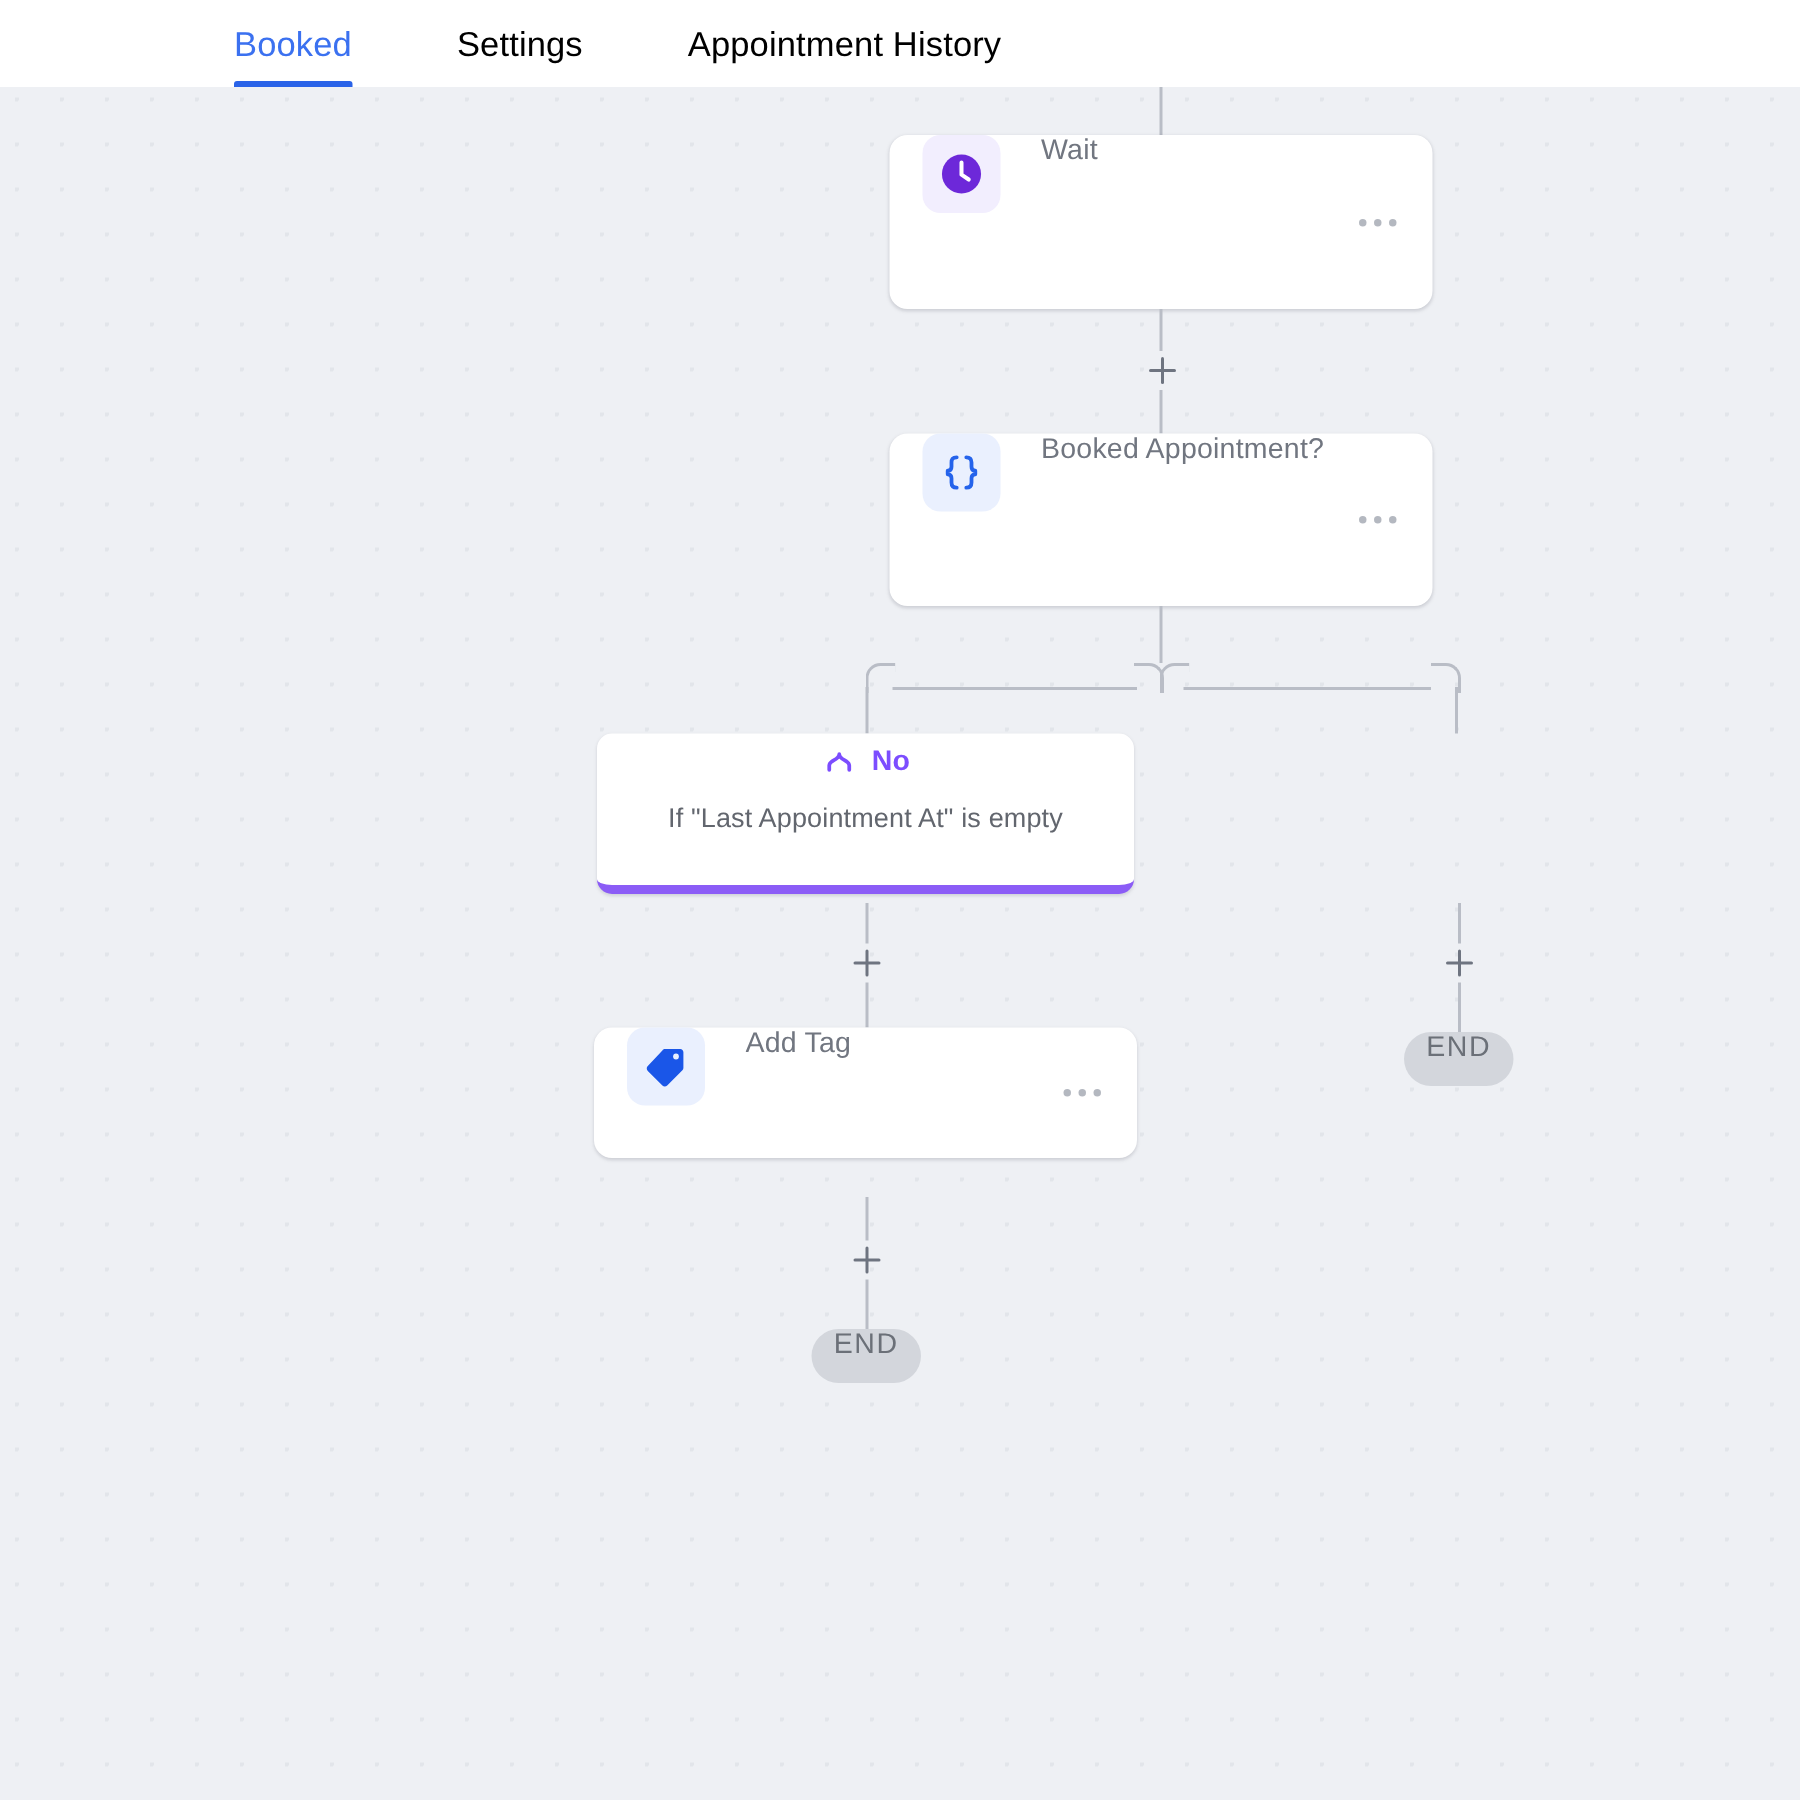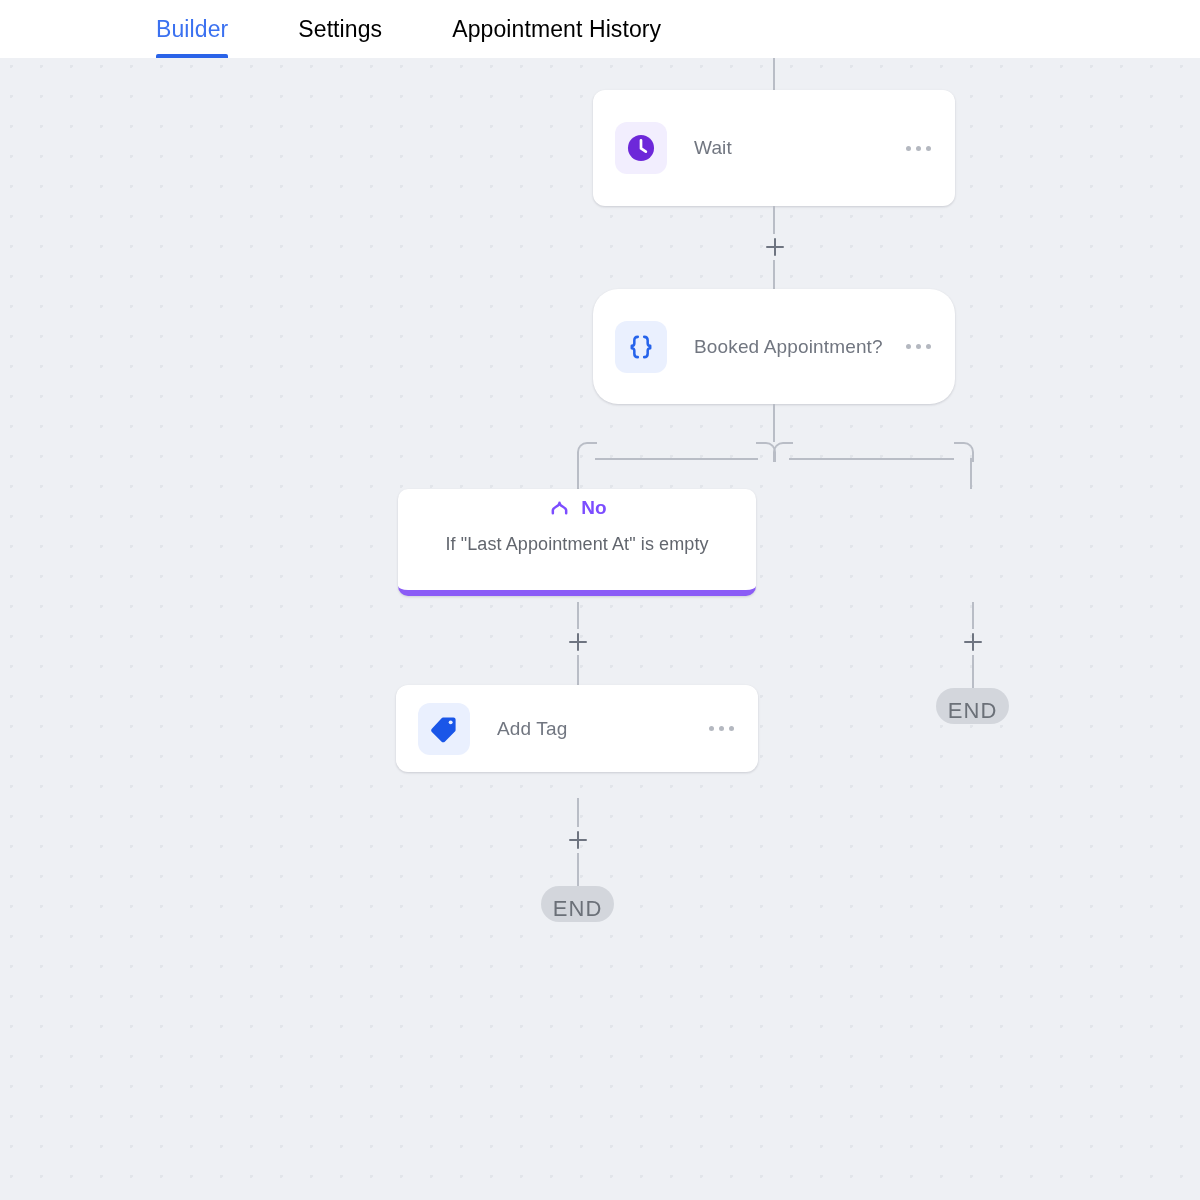--- a/index.html
+++ b/index.html
@@ -109,21 +109,20 @@
   .plus::before { width: 18px; height: 2.4px; }
   .plus::after  { width: 2.4px; height: 18px; }
 
   
   .node {
     position: absolute;
     background: #ffffff;
     border-radius: 12px;
     box-shadow: 0 1px 3px rgba(16,24,40,0.10), 0 1px 2px rgba(16,24,40,0.06);
     display: flex;
-    align-items: center;
     cursor: pointer;
     box-sizing: border-box;
   }
   .node-icon {
     width: 52px;
     height: 52px;
     border-radius: 12px;
     display: flex;
     align-items: center;
     justify-content: center;
@@ -188,35 +187,35 @@
     letter-spacing: 0.1px;
     white-space: nowrap;
   }
 
   
   .end-pill {
     position: absolute;
     background: #d3d6dc;
     border-radius: 18px;
     display: flex;
-    align-items: flex-end;
+    align-items: flex-start;
     justify-content: center;
-    font-size: 22px;
+    font-size: 19px;
     color: #6b7078;
     letter-spacing: 1.1px;
     cursor: pointer;
   }
 </style>
 </head>
 <body>
 
 <div class="header">
   <div class="tabs">
     <div class="tab active">
-      <span>Builder</span>
+      <span>Booked</span>
     </div>
     <div class="tab-spacer"></div>
     <div class="tab">
       <span>Settings</span>
     </div>
     <div class="tab-spacer"></div>
     <div class="tab">
       <span>Appointment History</span>
     </div>
     <div class="tab-spacer"></div>
@@ -239,21 +238,21 @@
       <i></i>
         <i></i>
         <i></i>
     </div>
   </div>
 
   <div class="vline" style="left:773px; top:148px; height:28px;"></div>
   <div class="plus" style="left:762px; top:176px;"></div>
   <div class="vline" style="left:773px; top:202px; height:29px;"></div>
 
-  <div class="node" style="left:593px; top:231px; width:362px; height:115px;border-radius:25px;">
+  <div class="node" style="left:593px; top:231px; width:362px; height:115px;">
     <div class="node-icon blue">
       <svg width="32" height="32" viewBox="0 0 24 24">
         <path d="M9.6 4.4c-2.1 0-2.6 1.1-2.6 2.6v2.1c0 1.3-.6 2-1.9 2v1.8c1.3 0 1.9.7 1.9 2v2.1c0 1.5.5 2.6 2.6 2.6" stroke="#2563eb" stroke-width="1.9" fill="none" stroke-linecap="round" stroke-linejoin="round"></path>
         <path d="M14.4 4.4c2.1 0 2.6 1.1 2.6 2.6v2.1c0 1.3.6 2 1.9 2v1.8c-1.3 0-1.9.7-1.9 2v2.1c0 1.5-.5 2.6-2.6 2.6" stroke="#2563eb" stroke-width="1.9" fill="none" stroke-linecap="round" stroke-linejoin="round"></path>
       </svg>
     </div>
     <div class="node-label">Booked Appointment?</div>
     <div class="node-menu">
       <i></i>
         <i></i>

